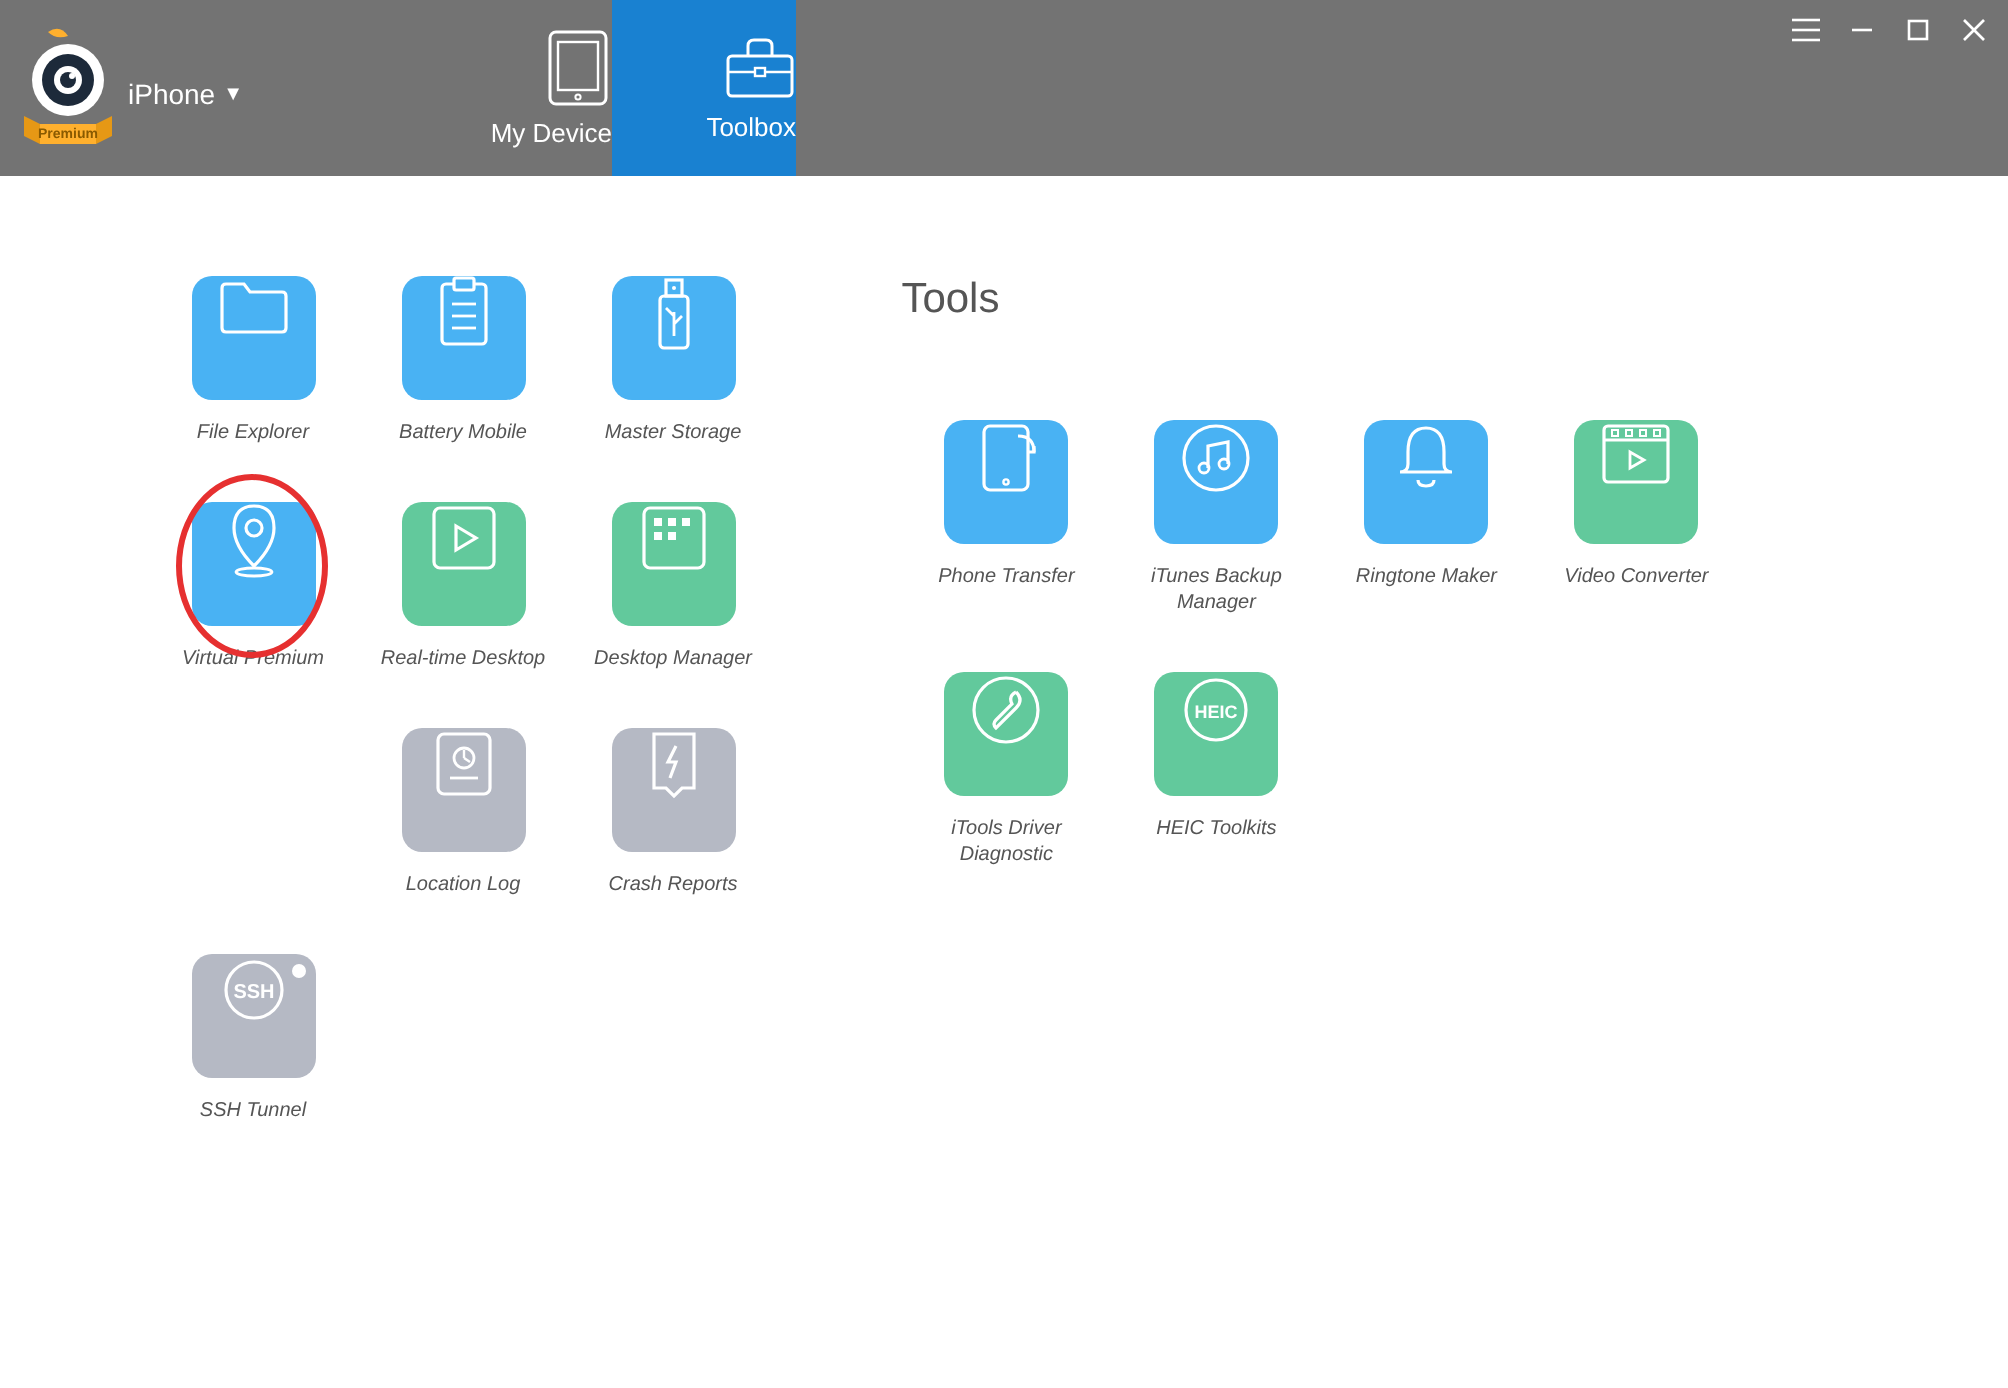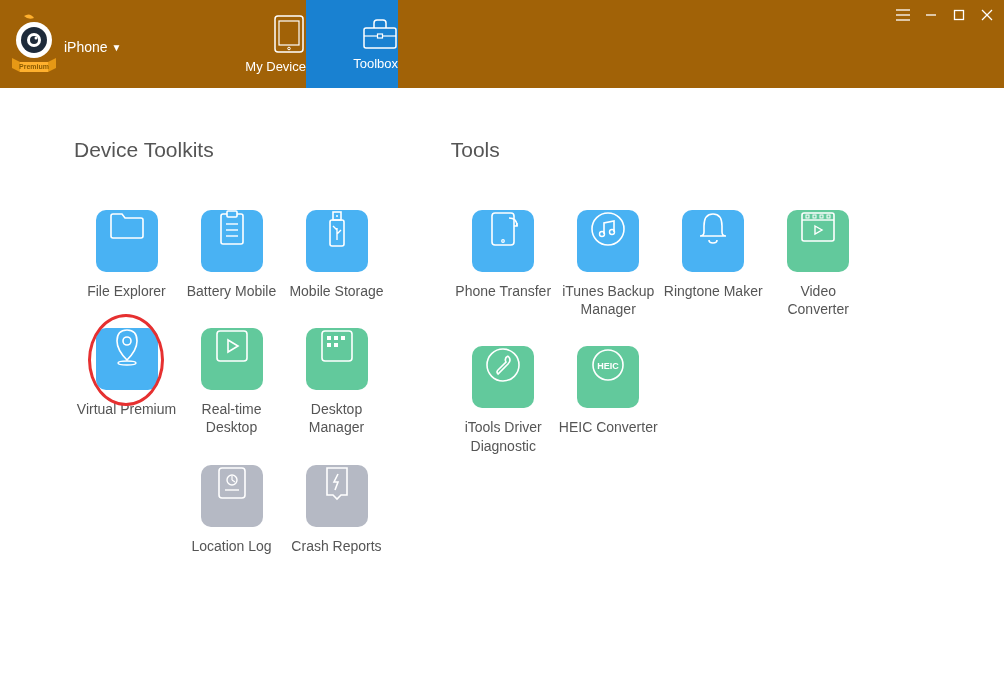--- a/index.html
+++ b/index.html
@@ -9,21 +9,21 @@
       font-family: "Segoe UI", Arial, sans-serif;
     }
     body {
       width: 1004px;
       height: 694px;
       background: #ffffff;
       overflow: hidden;
     }
     .header {
       height: 88px;
-      background: #a16207;
+      background: #737373;
       display: flex;
       align-items: stretch;
       position: relative;
     }
     .logo-area {
       display: flex;
       align-items: center;
       padding-left: 10px;
       width: 214px;
     }
@@ -117,25 +117,26 @@
       height: 62px;
       border-radius: 10px;
       display: flex;
       justify-content: center;
       margin-bottom: 10px;
     }
     .blue-bg { background: #49b2f3; }
     .green-bg { background: #62c99c; }
     .gray-bg { background: #b5b9c4; }
     .tool-label {
-      font-size: 14px;
+      font-size: 10px;
       color: #555;
       text-align: center;
       line-height: 1.3;
       max-width: 100px;
+      font-style: italic;
     }
     .highlight-circle {
       position: absolute;
       width: 76px;
       height: 92px;
       border: 3px solid #e63030;
       border-radius: 50%;
       top: -14px;
       left: 14px;
       pointer-events: none;
@@ -215,21 +216,20 @@
       <svg width="12" height="12" viewBox="0 0 12 12">
           <line x1="1" y1="1" x2="11" y2="11" stroke="#fff" stroke-width="1.3"></line>
           <line x1="11" y1="1" x2="1" y2="11" stroke="#fff" stroke-width="1.3"></line>
         </svg>
     </div>
   </div>
 </div>
 
 <div class="content">
   <div class="section-left">
-    <div class="section-title">Device Toolkits</div>
     <div class="grid">
 
       <div class="tool-item">
         <div class="tool-icon blue-bg">
           <svg width="36" height="30" viewBox="0 0 36 30">
               <path d="M2 6 L2 26 Q2 28 4 28 L32 28 Q34 28 34 26 L34 10 Q34 8 32 8 L16 8 L13 4 L4 4 Q2 4 2 6" fill="none" stroke="#fff" stroke-width="1.6"></path>
             </svg>
         </div>
         <div class="tool-label">File Explorer</div>
       </div>
@@ -247,21 +247,21 @@
       </div>
       <div class="tool-item">
         <div class="tool-icon blue-bg">
           <svg width="24" height="38" viewBox="0 0 24 38">
               <rect x="5" y="10" width="14" height="26" rx="2" fill="none" stroke="#fff" stroke-width="1.6"></rect>
               <rect x="8" y="2" width="8" height="8" fill="none" stroke="#fff" stroke-width="1.6"></rect>
               <circle cx="12" cy="6" r="1" fill="#fff"></circle>
               <path d="M12 18 L12 30 M12 20 L8 16 M12 24 L16 20" stroke="#fff" stroke-width="1.4" fill="none"></path>
             </svg>
         </div>
-        <div class="tool-label">Mobile Storage</div>
+        <div class="tool-label">Master Storage</div>
       </div>
       <div class="tool-item">
         <div class="highlight-circle"></div>
         <div class="tool-icon blue-bg">
           <svg width="30" height="38" viewBox="0 0 30 38">
               <path d="M15 2 Q25 2 25 13 Q25 22 15 32 Q5 22 5 13 Q5 2 15 2" fill="none" stroke="#fff" stroke-width="1.6"></path>
               <circle cx="15" cy="13" r="4" fill="none" stroke="#fff" stroke-width="1.6"></circle>
               <ellipse cx="15" cy="35" rx="9" ry="2" fill="none" stroke="#fff" stroke-width="1.4"></ellipse>
             </svg>
         </div>
@@ -307,20 +307,30 @@
         <div class="tool-label">Location Log</div>
       </div>
       <div class="tool-item">
         <div class="tool-icon gray-bg">
           <svg width="32" height="36" viewBox="0 0 32 36">
               <path d="M6 3 L26 3 L26 30 L20 30 L16 34 L12 30 L6 30 Z" fill="none" stroke="#fff" stroke-width="1.6"></path>
               <path d="M17 9 L13 17 L17 17 L14 25" fill="none" stroke="#fff" stroke-width="1.6"></path>
             </svg>
         </div>
         <div class="tool-label">Crash Reports</div>
+      </div>
+      <div class="tool-item">
+        <div class="tool-icon gray-bg" style="position:relative">
+          <div class="dot-badge"></div>
+          <svg width="40" height="36" viewBox="0 0 40 36">
+              <circle cx="20" cy="18" r="14" fill="none" stroke="#fff" stroke-width="1.6"></circle>
+              <text x="20" y="22" text-anchor="middle" font-size="10" fill="#fff" font-weight="bold">SSH</text>
+            </svg>
+        </div>
+        <div class="tool-label">SSH Tunnel</div>
       </div>
     </div>
   </div>
 
   <div class="section-right">
     <div class="section-title">Tools</div>
     <div class="grid">
       <div class="tool-item">
         <div class="tool-icon blue-bg">
           <svg width="32" height="38" viewBox="0 0 32 38">
@@ -376,17 +386,17 @@
         </div>
         <div class="tool-label">iTools Driver Diagnostic</div>
       </div>
       <div class="tool-item">
         <div class="tool-icon green-bg">
           <svg width="44" height="38" viewBox="0 0 44 38">
               <circle cx="22" cy="19" r="15" fill="none" stroke="#fff" stroke-width="1.6"></circle>
               <text x="22" y="23" text-anchor="middle" font-size="9" fill="#fff" font-weight="bold">HEIC</text>
             </svg>
         </div>
-        <div class="tool-label">HEIC Converter</div>
+        <div class="tool-label">HEIC Toolkits</div>
       </div>
     </div>
   </div>
 </div>
 
 </body></html>

